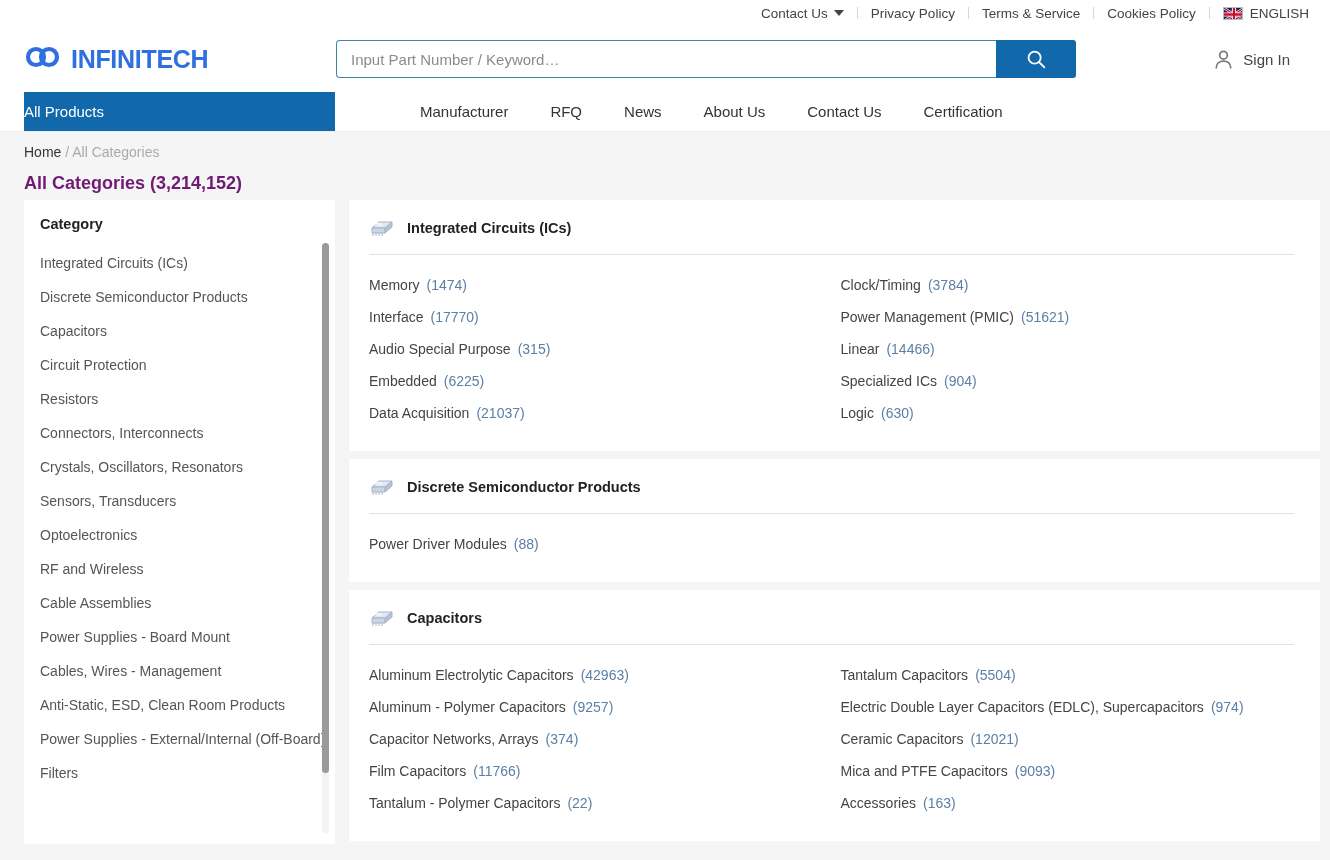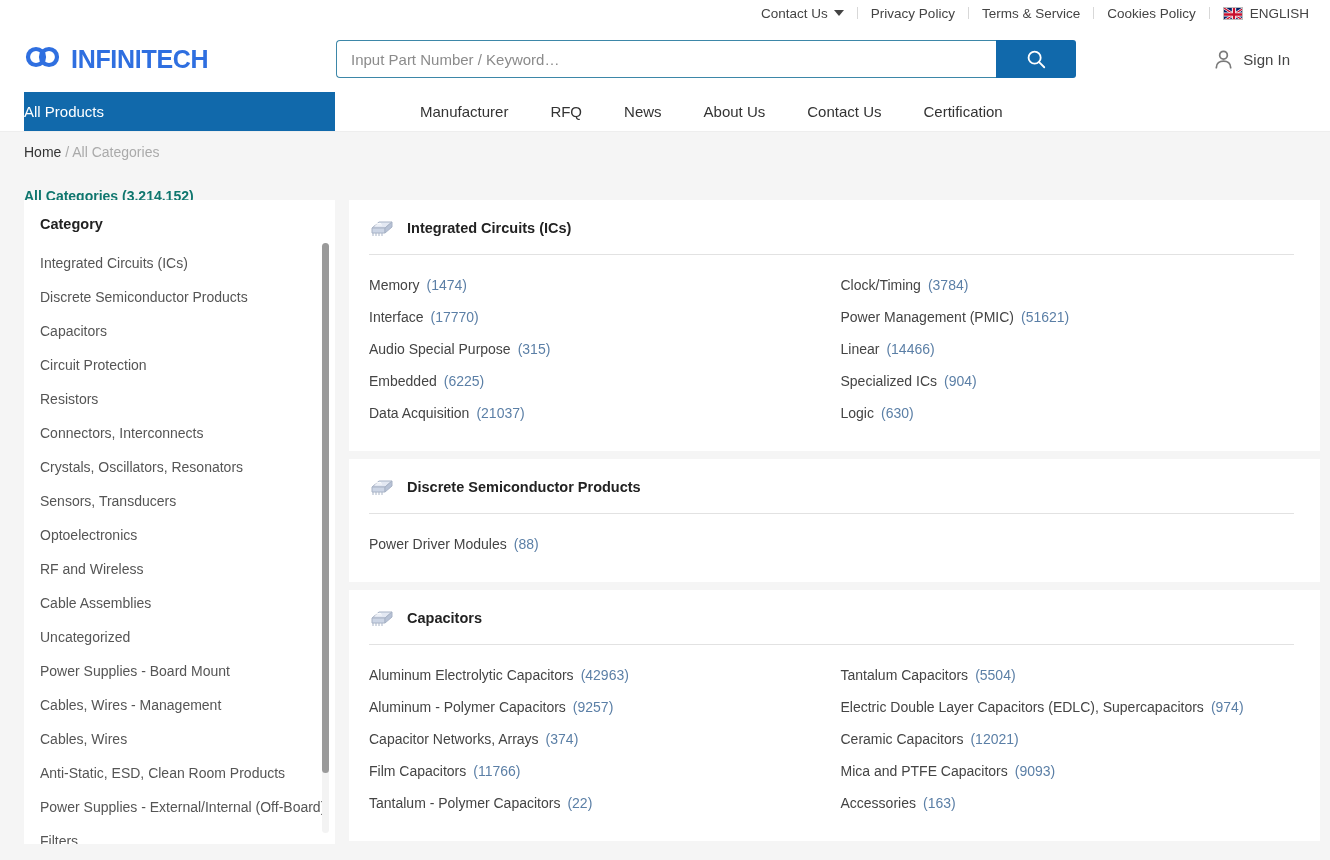--- a/index.html
+++ b/index.html
@@ -147,24 +147,24 @@
   
   .crumbwrap {
     background: #f5f5f5;
     padding: 12px 0 0 24px;
     height: 68px;
   }
   .crumb { font-size: 14px; color: #333; }
   .crumb .muted { color: #aaa; }
   .crumb a { color: #333; text-decoration: none; }
   .pagetitle {
-    margin-top: 28px;
-    font-size: 14px;
+    margin-top: 13px;
+    font-size: 18px;
     font-weight: bold;
-    color: #0f766e;
+    color: #701a75;
   }
 
   
   .layout {
     display: flex;
     align-items: flex-start;
     padding: 0 10px 0 24px;
     gap: 14px;
     height: 644px;
   }
@@ -346,24 +346,22 @@
       <li>Discrete Semiconductor Products</li>
       <li>Capacitors</li>
       <li>Circuit Protection</li>
       <li>Resistors</li>
       <li>Connectors, Interconnects</li>
       <li>Crystals, Oscillators, Resonators</li>
       <li>Sensors, Transducers</li>
       <li>Optoelectronics</li>
       <li>RF and Wireless</li>
       <li>Cable Assemblies</li>
-      <li>Uncategorized</li>
       <li>Power Supplies - Board Mount</li>
       <li>Cables, Wires - Management</li>
-      <li>Cables, Wires</li>
       <li>Anti-Static, ESD, Clean Room Products</li>
       <li>Power Supplies - External/Internal (Off-Board)</li>
       <li>Filters</li>
     </ul>
     <div class="sb-track"></div>
     <div class="sb-thumb"></div>
   </div>
 
   <div class="content">
 

